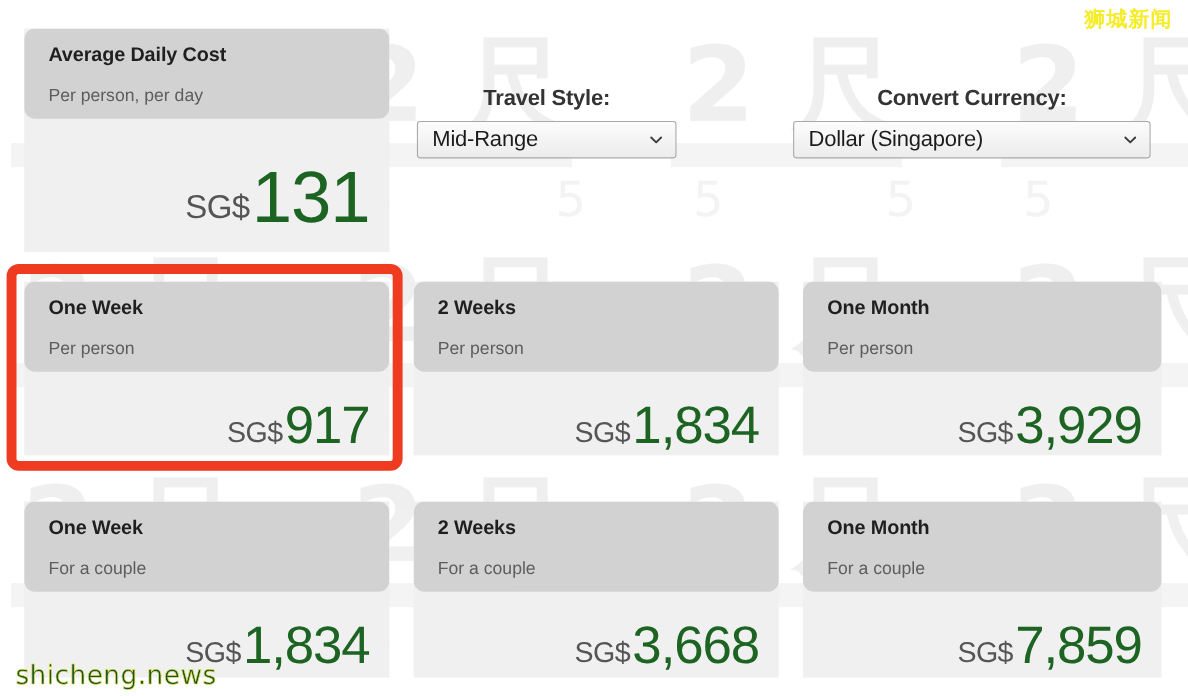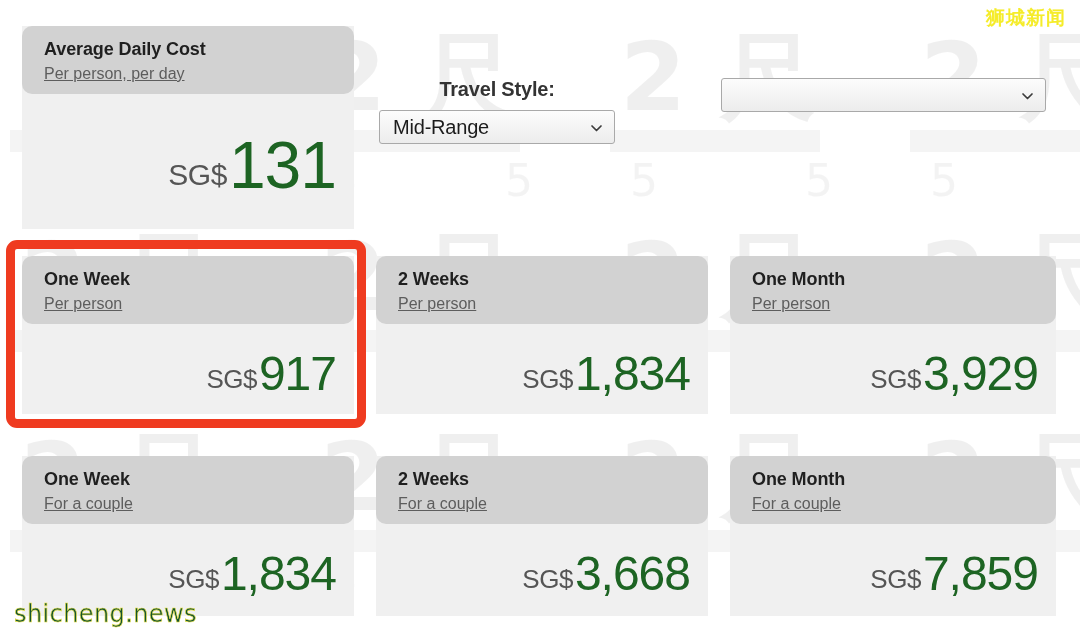--- a/index.html
+++ b/index.html
@@ -51,23 +51,22 @@
     font-size: 18px;
     font-weight: bold;
     color: #1f1f1f;
     letter-spacing: -0.1px;
     line-height: 1.25;
   }
 
   .card-sub {
     font-size: 16px;
     color: #5d5d5d;
-    margin-top: 3px;
+    margin-top: 17px;
     line-height: 1.25;
-    text-decoration: underline;
   }
 
   .card-body {
     position: relative;
     display: flex;
     align-items: flex-end;
     justify-content: flex-end;
     padding: 0 18px 10px 0;
     text-align: center;
   }
@@ -230,21 +229,23 @@
       <span class="select-value">Mid-Range</span>
       <span class="chev">
         <svg viewBox="0 0 13 13" width="13" height="13">
             <path d="M2 4.5 L6.5 9 L11 4.5" fill="none" stroke="#3c3c3c" stroke-width="1.7" stroke-linecap="round" stroke-linejoin="round"></path>
           </svg>
       </span>
     </div>
   </div>
 
   <div class="control" id="ctl-currency">
+    <div class="control-label">Convert Currency:</div>
     <div class="select-box">
+      <span class="select-value">Dollar (Singapore)</span>
       <span class="chev">
         <svg viewBox="0 0 13 13" width="13" height="13">
             <path d="M2 4.5 L6.5 9 L11 4.5" fill="none" stroke="#3c3c3c" stroke-width="1.7" stroke-linecap="round" stroke-linejoin="round"></path>
           </svg>
       </span>
     </div>
   </div>
 
 </div>
 

